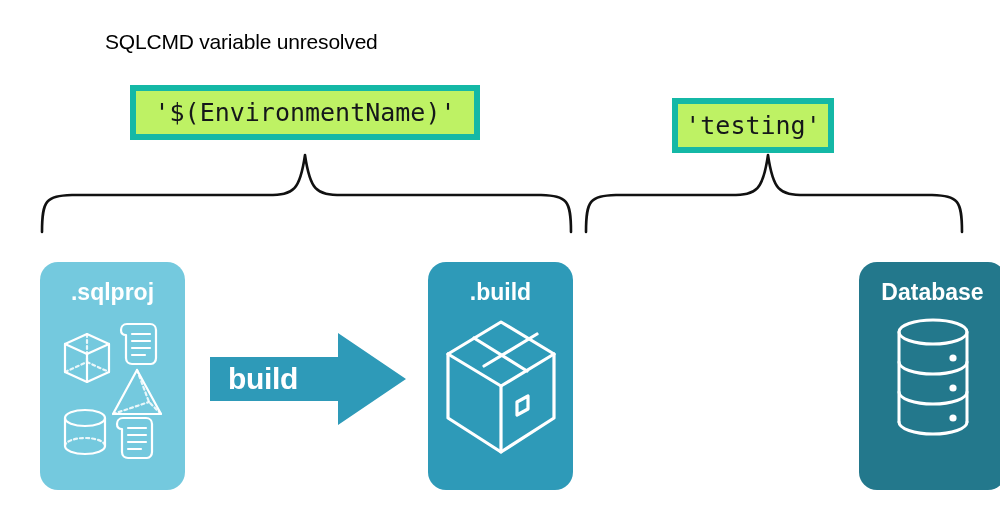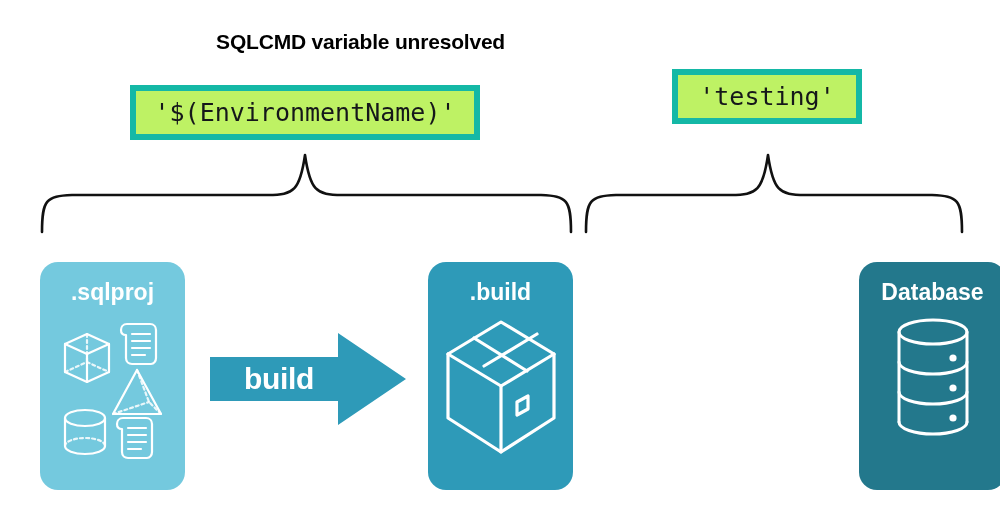--- a/index.html
+++ b/index.html
@@ -15,24 +15,24 @@
     width: 1000px;
     height: 522px;
     background: #ffffff;
     overflow: hidden;
   }
 
   
   .group-label {
     position: absolute;
     font-family: "Liberation Sans", sans-serif;
-    font-weight: bold;
+    font-weight: normal;
     font-size: 21px;
     color: #000000;
-    text-align: right;
+    text-align: left;
     white-space: nowrap;
     letter-spacing: -0.2px;
   }
   #label-left  { left: 105px; top: 30px; width: 400px; }
   #label-right { left: 600px; top: 30px; width: 340px; }
 
   
   .code-box {
     position: absolute;
     box-sizing: border-box;
@@ -40,21 +40,21 @@
     background: #bef264;
     display: flex;
     align-items: center;
     justify-content: center;
     font-family: "DejaVu Sans Mono", "Liberation Mono", monospace;
     font-size: 25px;
     color: #15171a;
     letter-spacing: 0px;
   }
   #code-left  { left: 130px; top: 85px; width: 350px; height: 55px; }
-  #code-right { left: 672px; top: 69px; width: 190px; height: 55px; }
+  #code-right { left: 672px; top: 98px; width: 162px; height: 55px; }
 
   
   #brace-layer {
     position: absolute;
     left: 0;
     top: 0;
     width: 1000px;
     height: 522px;
     pointer-events: none;
   }
@@ -101,21 +101,21 @@
     left: 0;
     top: 0;
     width: 100%;
     height: 100%;
     display: flex;
     align-items: center;
     font-family: "Liberation Sans", sans-serif;
     font-weight: bold;
     font-size: 30px;
     color: #ffffff;
-    padding-left: 34px;
+    padding-left: 18px;
     box-sizing: border-box;
     letter-spacing: -0.3px;
   }
   #arrow-build  { left: 210px; top: 333px; width: 196px; height: 92px; }
   #arrow-deploy { left: 600px; top: 333px; width: 200px; height: 92px; }
 </style>
 </head>
 <body>
 
 <div id="canvas">

